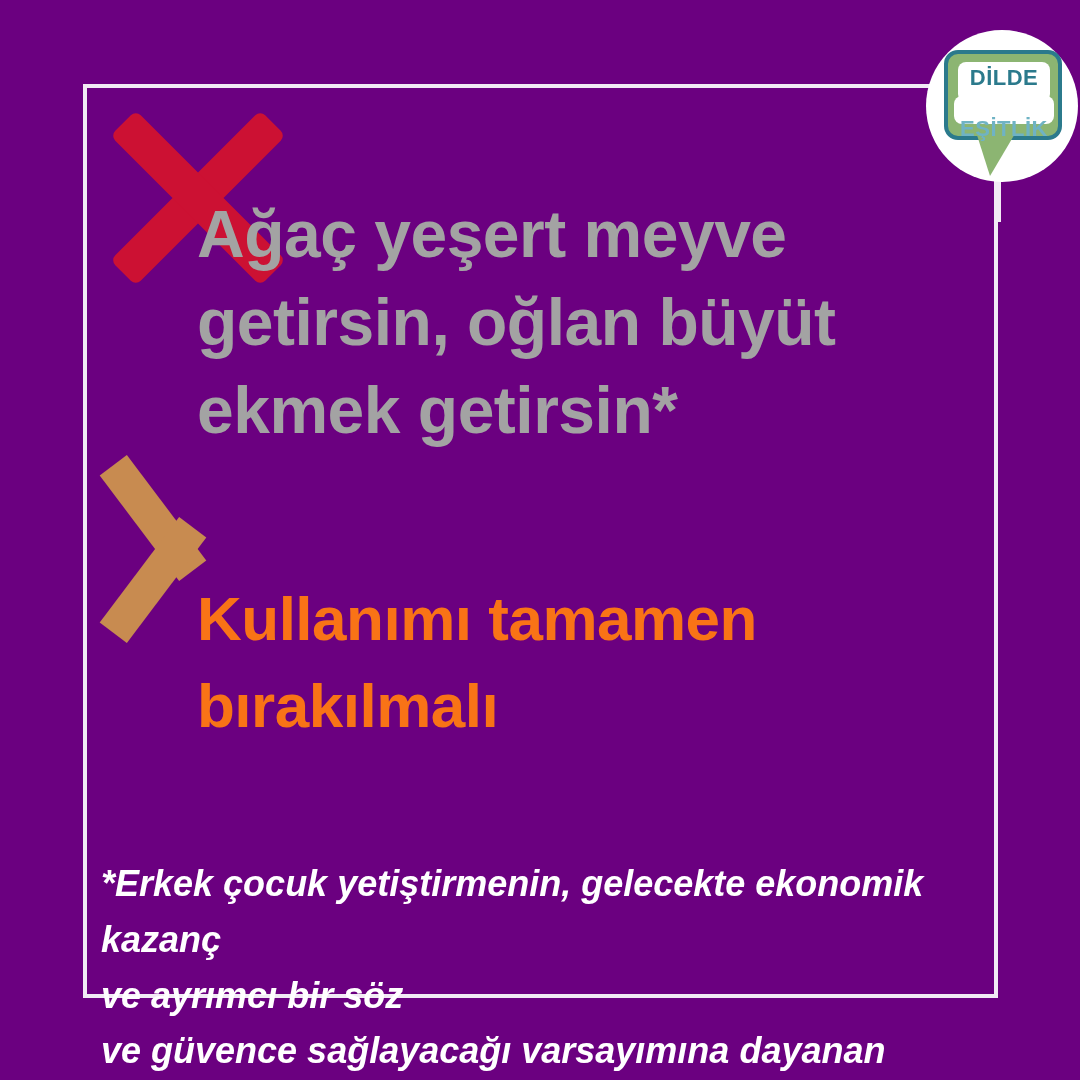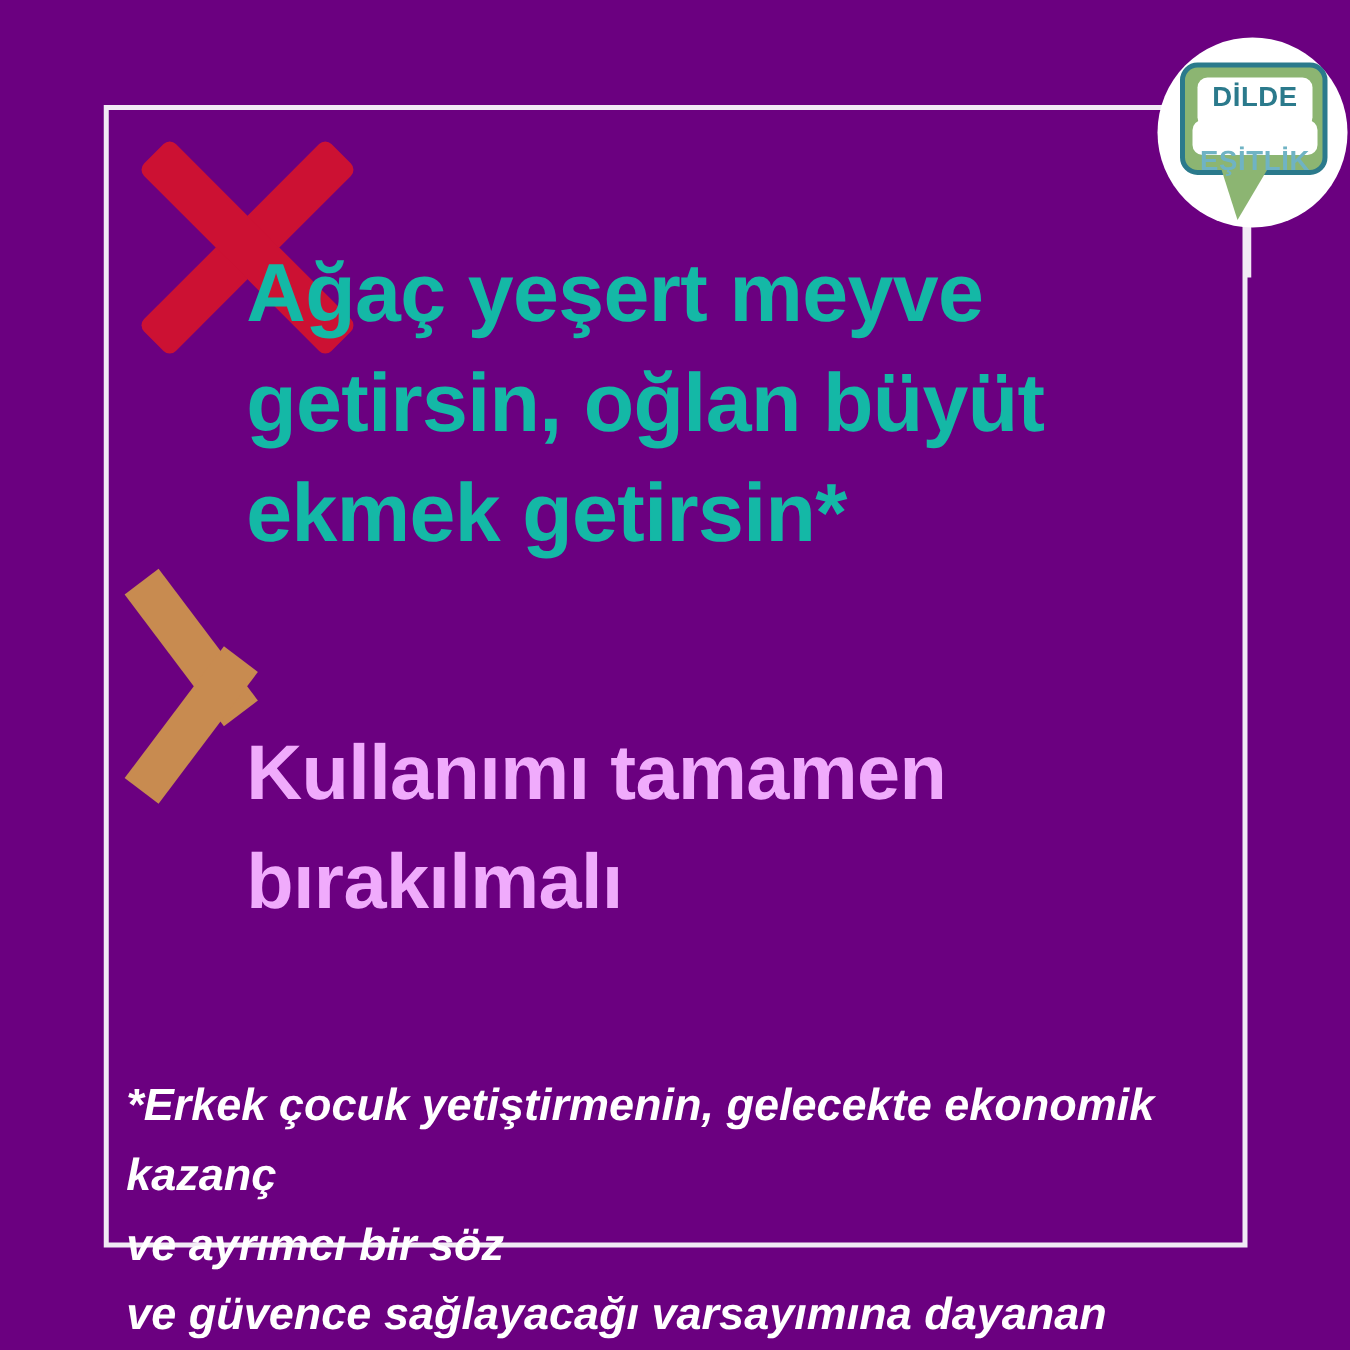--- a/index.html
+++ b/index.html
@@ -60,31 +60,31 @@
   .chevron .leg.bottom {
     left:28px; top:56px;
     transform:rotate(37deg);
   }
 
   
   .headline-wrong {
     position:absolute;
     left:197px; top:191px;
     width:740px;
-    color:#14b8a6;
+    color:#a3a3a3;
     font-size:66px;
     font-weight:700;
     line-height:1.33;
     letter-spacing:-0.5px;
   }
   .headline-right {
     position:absolute;
     left:197px; top:576px;
     width:740px;
-    color:#f0abfc;
+    color:#f97316;
     font-size:62px;
     font-weight:700;
     line-height:1.40;
     letter-spacing:-0.5px;
   }
 
   
   .footnote {
     position:absolute;
     left:101px; top:856px;

